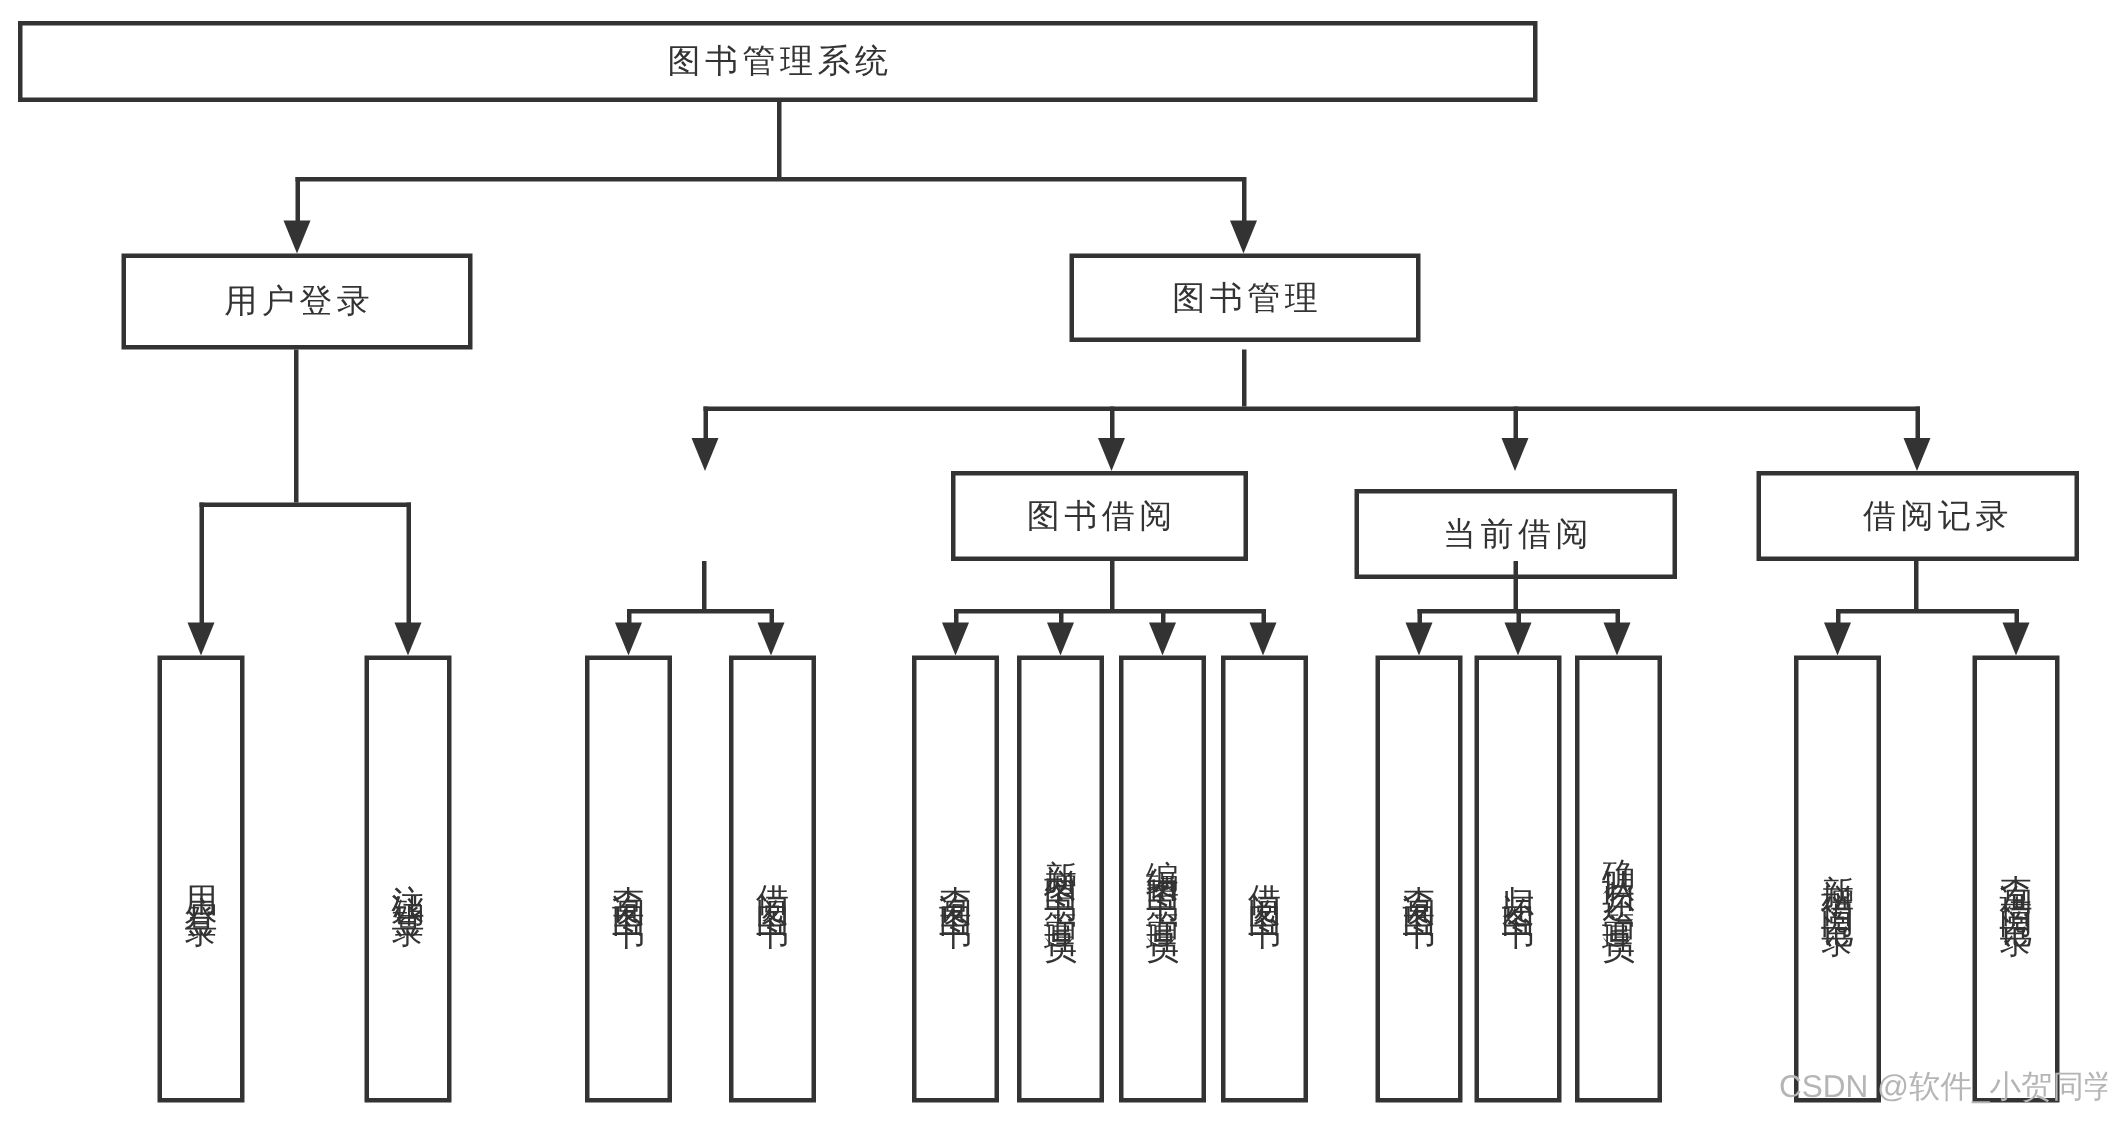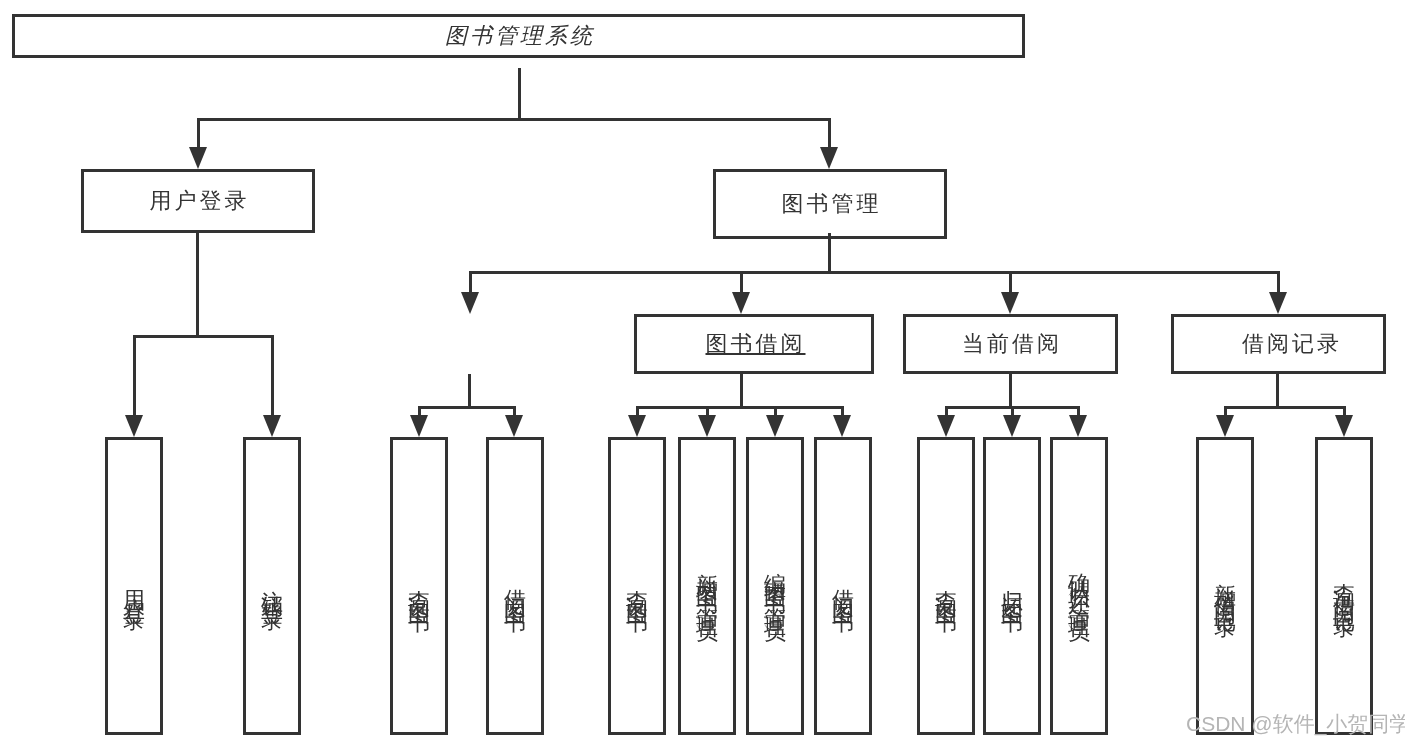--- a/index.html
+++ b/index.html
@@ -66,35 +66,35 @@
     font-size: 21px;
     color: var(--watermark);
     white-space: nowrap;
   }
 </style>
 </head>
 <body>
 
 <div class="canvas">
 
-  <div class="box" style="left:12px; top:14px; width:1013px; height:44px;font-style:italic;">
+  <div class="box" style="left:12px; top:14px; width:1013px; height:54px;">
     <span>图书管理系统</span>
   </div>
 
   <div class="vline" style="left:518px; top:68px; height:50px;"></div>
   <div class="hline" style="left:197px; top:118px; width:633px;"></div>
   <div class="vline" style="left:197px; top:118px; height:45px;"></div>
   <div class="arrow" style="left:189px; top:147px;"></div>
   <div class="vline" style="left:828px; top:118px; height:45px;"></div>
   <div class="arrow" style="left:820px; top:147px;"></div>
 
   <div class="box" style="left:81px; top:169px; width:234px; height:64px;">
     <span>用户登录</span>
   </div>
-  <div class="box" style="left:713px; top:169px; width:234px; height:70px;">
+  <div class="box" style="left:713px; top:169px; width:234px; height:59px;">
     <span>图书管理</span>
   </div>
 
   <div class="vline" style="left:196px; top:233px; height:102px;"></div>
   <div class="hline" style="left:133px; top:335px; width:141px;"></div>
   <div class="vline" style="left:133px; top:335px; height:96px;"></div>
   <div class="arrow" style="left:125px; top:415px;"></div>
   <div class="vline" style="left:271px; top:335px; height:96px;"></div>
   <div class="arrow" style="left:263px; top:415px;"></div>
 
@@ -102,24 +102,24 @@
   <div class="hline" style="left:469px; top:271px; width:811px;"></div>
   <div class="vline" style="left:469px; top:271px; height:37px;"></div>
   <div class="arrow" style="left:461px; top:292px;"></div>
   <div class="vline" style="left:740px; top:271px; height:37px;"></div>
   <div class="arrow" style="left:732px; top:292px;"></div>
   <div class="vline" style="left:1009px; top:271px; height:37px;"></div>
   <div class="arrow" style="left:1001px; top:292px;"></div>
   <div class="vline" style="left:1277px; top:271px; height:37px;"></div>
   <div class="arrow" style="left:1269px; top:292px;"></div>
 
-  <div class="box" style="left:634px; top:314px; width:240px; height:60px;text-decoration:underline;">
+  <div class="box" style="left:634px; top:314px; width:198px; height:60px;">
     <span>图书借阅</span>
   </div>
-  <div class="box" style="left:903px; top:314px; width:215px; height:60px;">
+  <div class="box" style="left:903px; top:326px; width:215px; height:60px;">
     <span>当前借阅</span>
   </div>
   <div class="box" style="left:1171px; top:314px; width:215px; height:60px;padding-left:24px;">
     <span>借阅记录</span>
   </div>
 
   <div class="vline" style="left:468px; top:374px; height:32px;"></div>
   <div class="hline" style="left:418px; top:406px; width:98px;"></div>
   <div class="vline" style="left:418px; top:406px; height:25px;"></div>
   <div class="arrow" style="left:410px; top:415px;"></div>

